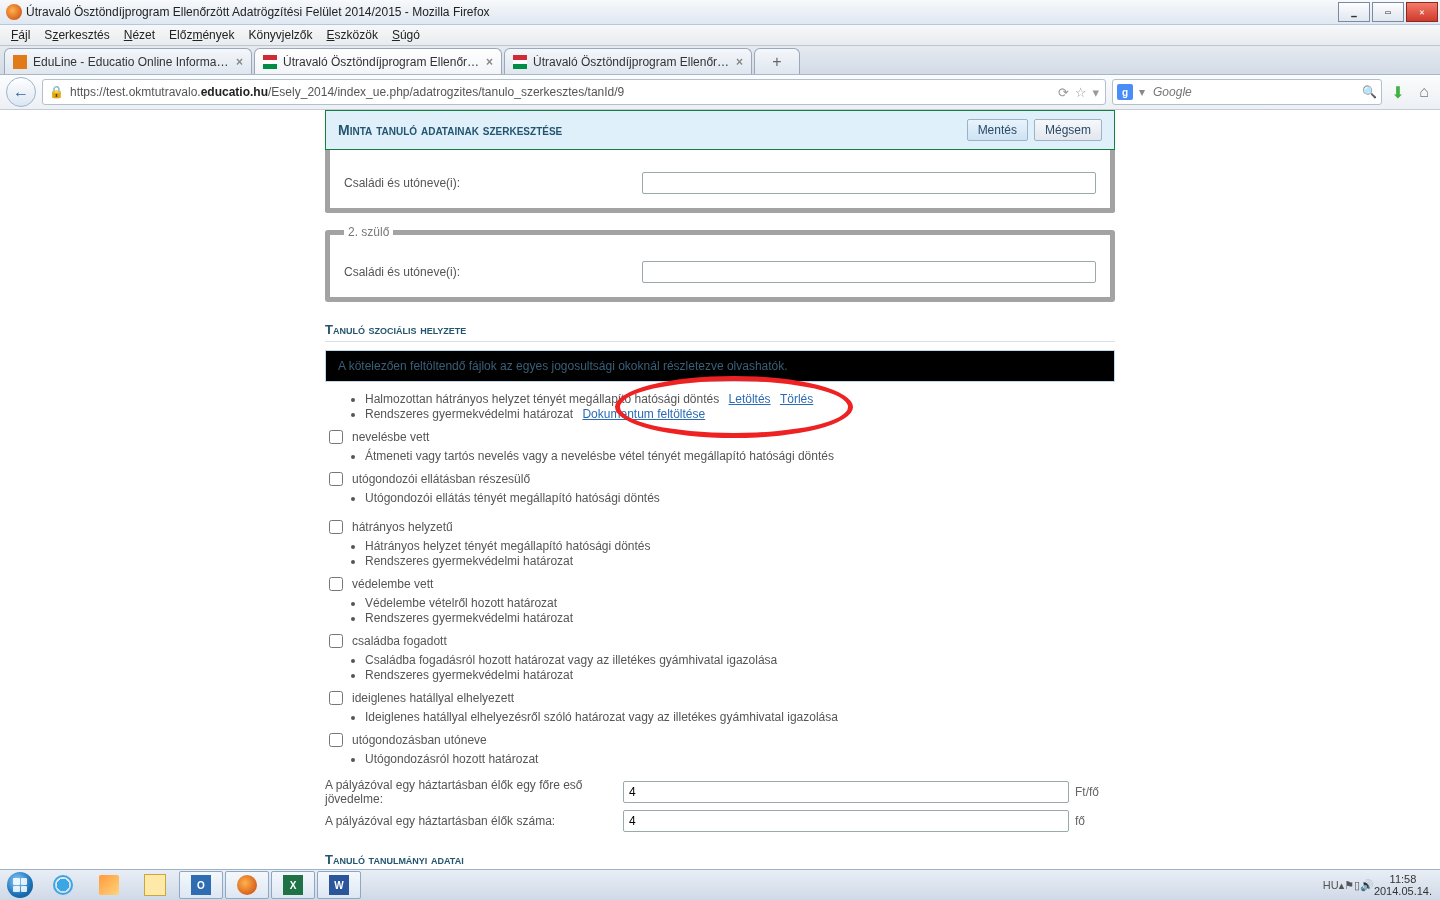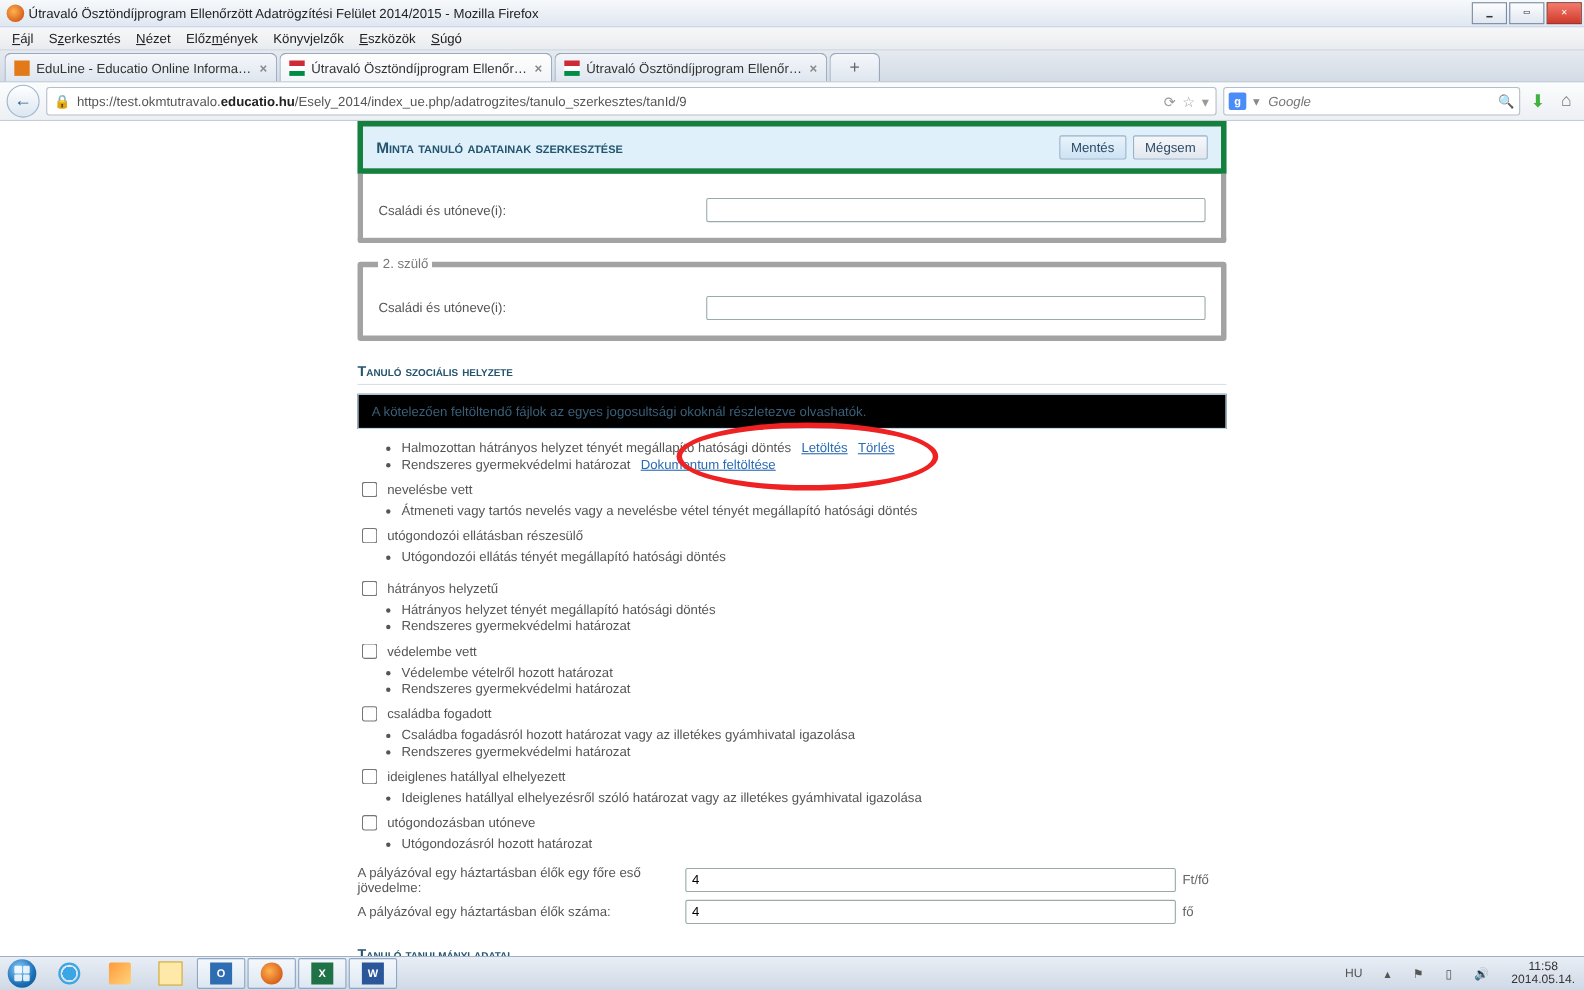--- a/index.html
+++ b/index.html
@@ -35,21 +35,21 @@
   .searchbox{width:260px;height:24px;border:1px solid #b4bfcc;border-radius:3px;background:#fff;display:flex;align-items:center;padding:0 4px;gap:6px}
   .g-square{width:16px;height:16px;background:#4b8df8;display:flex;align-items:center;justify-content:center;color:#fff;font-size:10px;font-weight:bold;border-radius:2px}
   .searchbox input{flex:1;border:none;outline:none;font-style:italic;color:#999;font-size:12px}
   .searchbox .mag{color:#999}
   .nav-ico{width:20px;text-align:center;font-size:16px}
   .nav-ico.dl{color:#3fb33f}
   .nav-ico.home{color:#777}
   
   .page{height:calc(900px - 24px - 20px - 28px - 34px - 30px);overflow:hidden;background:#fff}
   .content{width:790px;margin:0 auto}
-  .panel-header{background:#dff0fb;border:5px solid #15803d;padding:8px 12px;display:flex;align-items:center}
+  .panel-header{background:#dff0fb;border:1px solid #15803d;padding:8px 12px;display:flex;align-items:center}
   .panel-header h2{margin:0;flex:1;font-size:14px;color:#24556f;font-variant:small-caps;font-weight:bold}
   .btn{background:linear-gradient(#f6f8fa,#e2e7ee);border:1px solid #9cb2c8;border-radius:2px;padding:3px 10px;font-size:12px;color:#2a4a67;cursor:pointer}
   .btn.primary{background:linear-gradient(#e9f3fb,#cde3f4)}
   .btn+.btn{margin-left:6px}
   fieldset.parent{border:5px solid #a3a3a3;border-radius:3px;margin:6px 0 12px;padding:18px 14px 10px}
   fieldset.parent legend{font-size:12px;color:#777;padding:0 4px}
   .form-row{display:flex;align-items:center;margin:4px 0}
   .form-row label{flex:0 0 290px;text-align:left;padding-right:8px;color:#555}
   .form-row input[type=text]{flex:1;border:1px solid #9aa;padding:3px 5px;font-size:12px;border-radius:2px;background:#fff}
   .form-row .unit{width:40px;padding-left:6px;color:#666}
@@ -72,21 +72,21 @@
   .tb-item{width:42px;height:26px;margin:0 1px;border:1px solid transparent;border-radius:2px;display:flex;align-items:center;justify-content:center}
   .tb-item.running{border-color:#8ea7c4;background:linear-gradient(#f4f8fc,#dde7f2)}
   .tb-ico{width:20px;height:20px}
   .ico-ie{background:radial-gradient(circle,#3aa6e6 55%,transparent 56%);border:2px solid #3aa6e6;border-radius:50%;box-sizing:border-box}
   .ico-media{background:linear-gradient(135deg,#ff9a3c,#ffd47a);border-radius:2px}
   .ico-files{background:#ffe9a8;border:1px solid #caa63f}
   .ico-outlook{background:#2f6db3;color:#fff;display:flex;align-items:center;justify-content:center;font-size:10px;font-weight:bold}
   .ico-ff{background:radial-gradient(circle at 40% 40%,#ffb24d,#d8621d 70%);border-radius:50%}
   .ico-excel{background:#1f7246;color:#fff;display:flex;align-items:center;justify-content:center;font-size:10px;font-weight:bold}
   .ico-word{background:#2b579a;color:#fff;display:flex;align-items:center;justify-content:center;font-size:10px;font-weight:bold}
-  .tray{margin-left:auto;display:flex;align-items:center;gap:20px;padding:0 8px;color:#333;font-size:11px}
+  .tray{margin-left:auto;display:flex;align-items:center;gap:0;padding:0 8px;color:#333;font-size:11px}
   .tray .clock{text-align:center;line-height:12px}
   .tray .tiny{font-size:11px;color:#555}
 </style>
 </head>
 <body>
 
 <div class="titlebar">
   <div class="ff-icon"></div>
   <div class="title">Útravaló Ösztöndíjprogram Ellenőrzött Adatrögzítési Felület 2014/2015 - Mozilla Firefox</div>
   <div class="win-btns">

